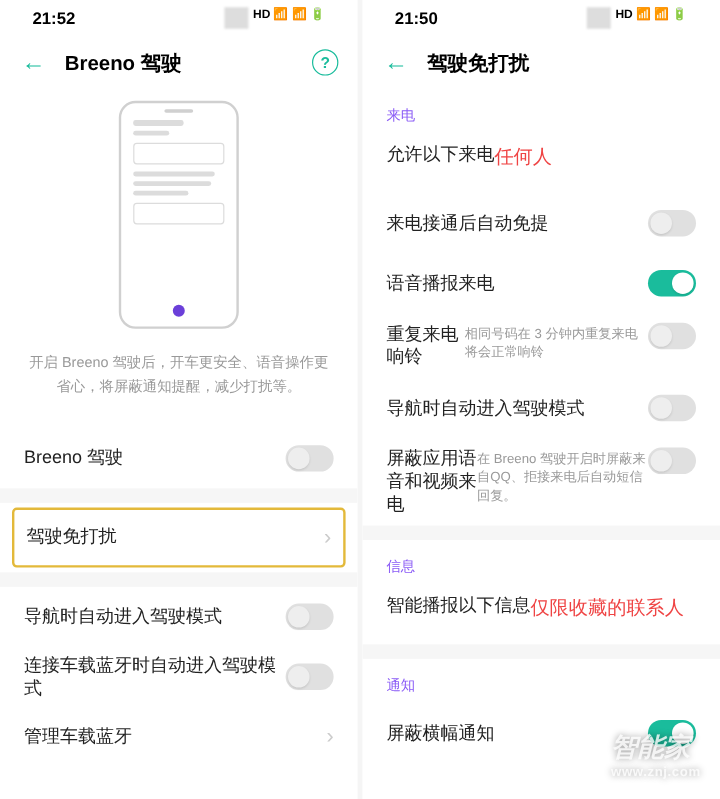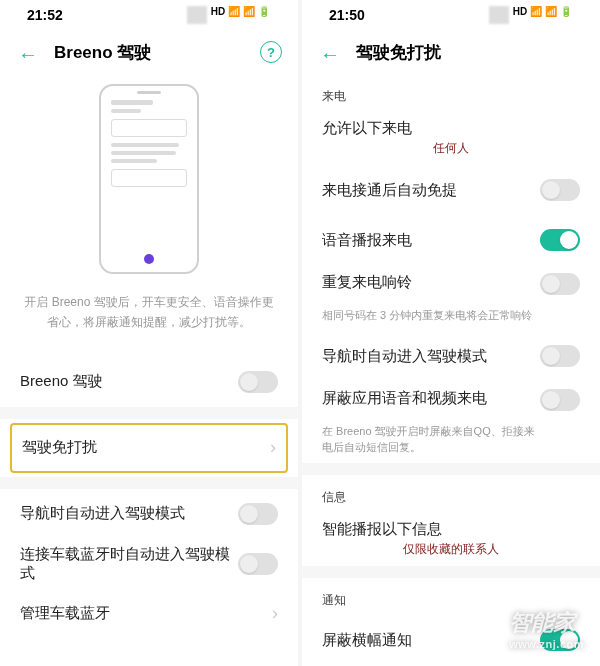--- a/index.html
+++ b/index.html
@@ -109,25 +109,25 @@
       align-items: center;
       padding: 0 20px;
       min-height: 50px;
       font-size: 15px;
       color: #222;
     }
     .row-label { flex: 1; }
     .row .sub {
       font-size: 11px;
       color: #999;
-      margin-top: 16px;
+      margin-top: 3px;
       line-height: 1.4;
     }
     .row.two-line { padding-top: 8px; padding-bottom: 8px; align-items: flex-start; }
-    .row.two-line .row-label { display: flex; flex-direction: column; }
+    .row.two-line .row-label { display: flex; }
     .chev {
       color: #ccc;
       font-size: 18px;
     }
     .divider {
       height: 12px;
       background: #f6f6f6;
     }
     .highlight {
       border: 2px solid #e3b93a;
@@ -151,24 +151,24 @@
       border-radius: 50%;
       top: 2px; left: 2px;
       box-shadow: 0 1px 2px rgba(0,0,0,0.12);
       transition: left .1s;
     }
     .toggle.on { background: #1abc9c; }
     .toggle.on::after { left: 20px; background: #fff; }
     
     .section-h {
       font-size: 12px;
-      color: #404040;
+      color: #8b5cf6;
       padding: 14px 20px 6px;
     }
-    .green-sub { color: #7f1d1d; font-size: 12px; margin-top: 2px; text-align: center; }
+    .green-sub { color: #ef4444; font-size: 16px; margin-top: 2px; text-align: center; }
     
     .watermark {
       position: absolute;
       right: 16px;
       bottom: 16px;
       color: rgba(255,255,255,0.8);
       font-size: 22px;
       font-style: italic;
       font-weight: 700;
       text-shadow: 0 0 6px rgba(0,0,0,0.4);

